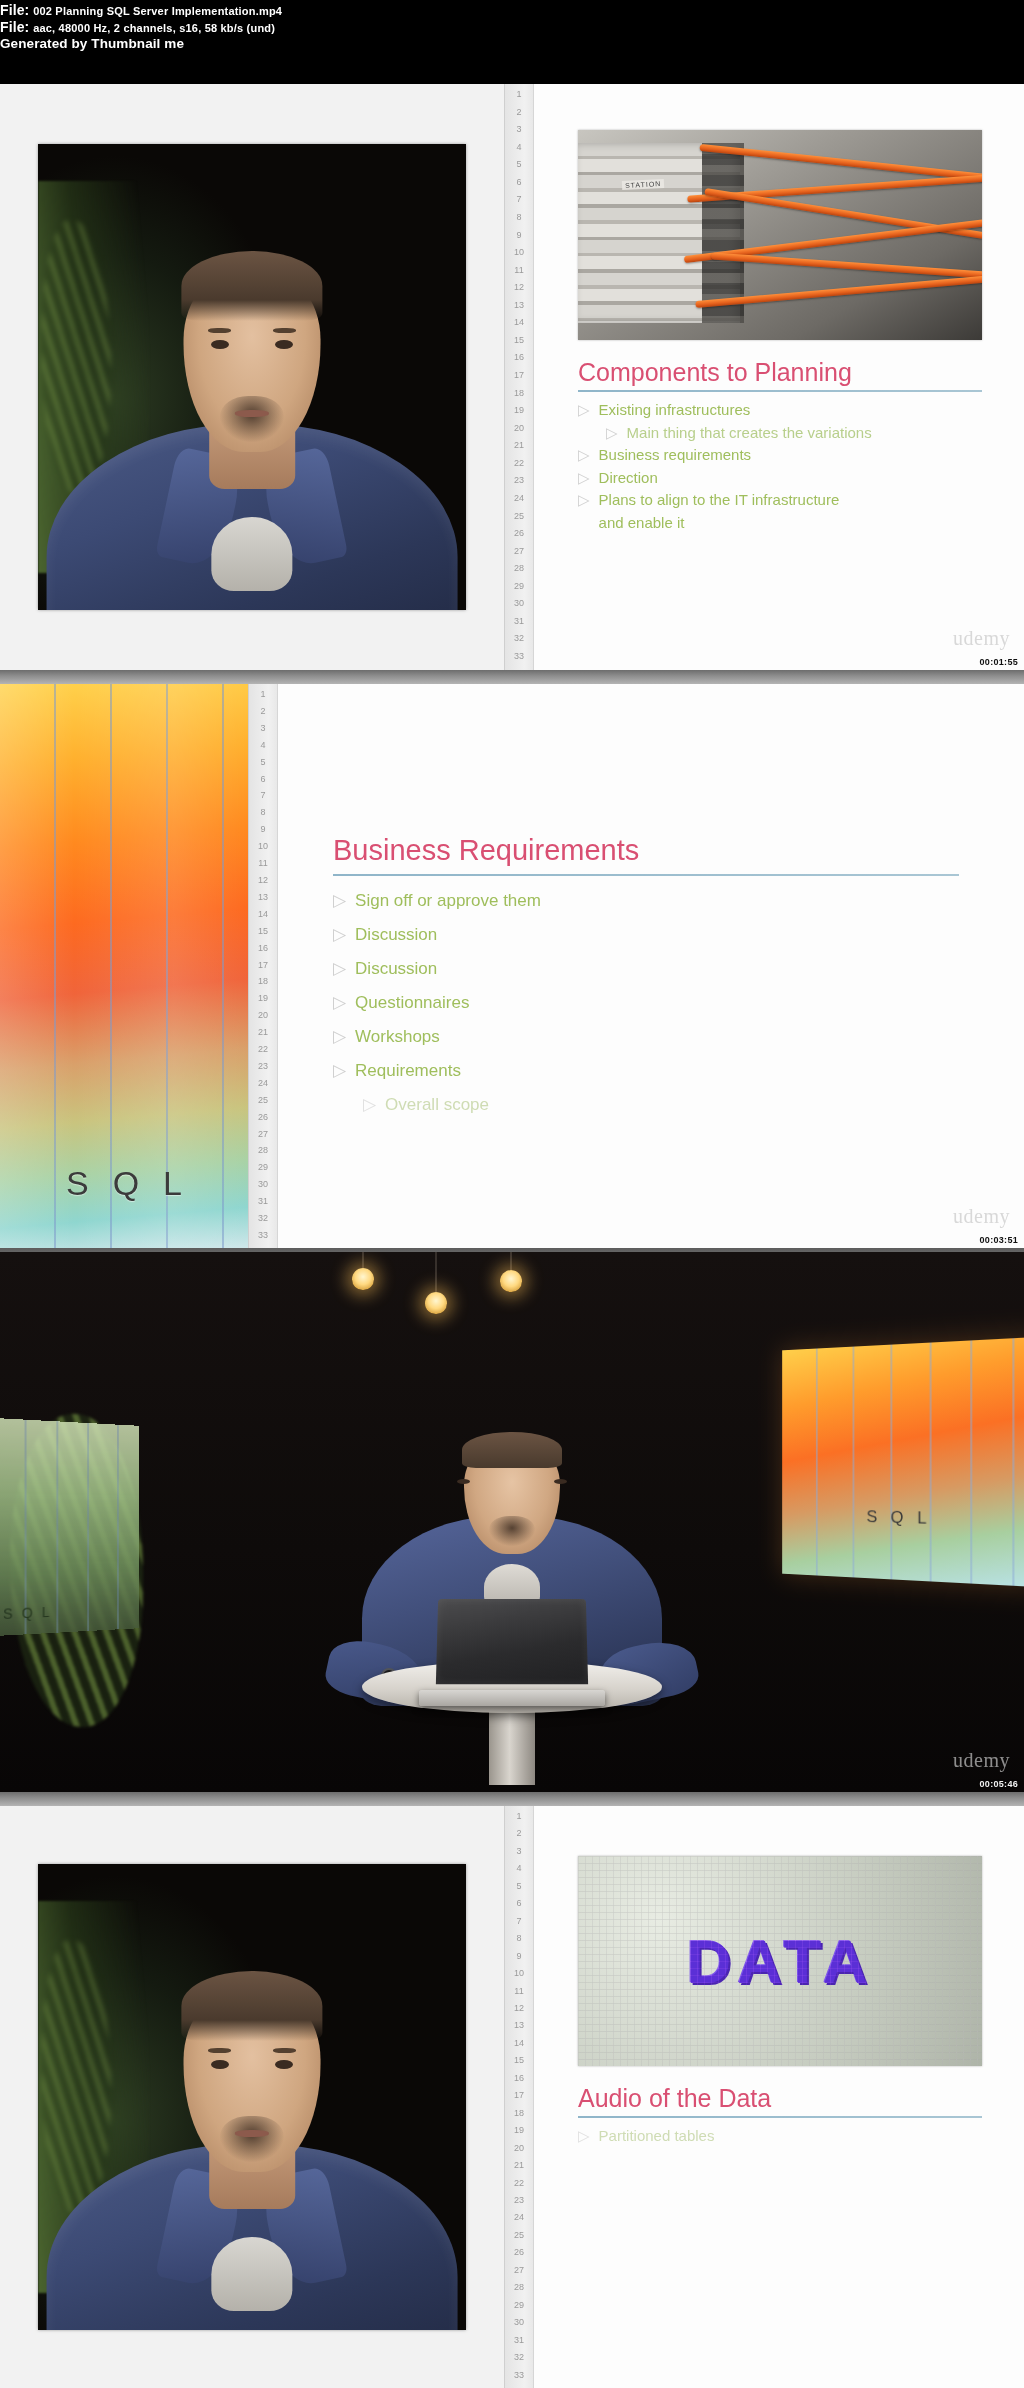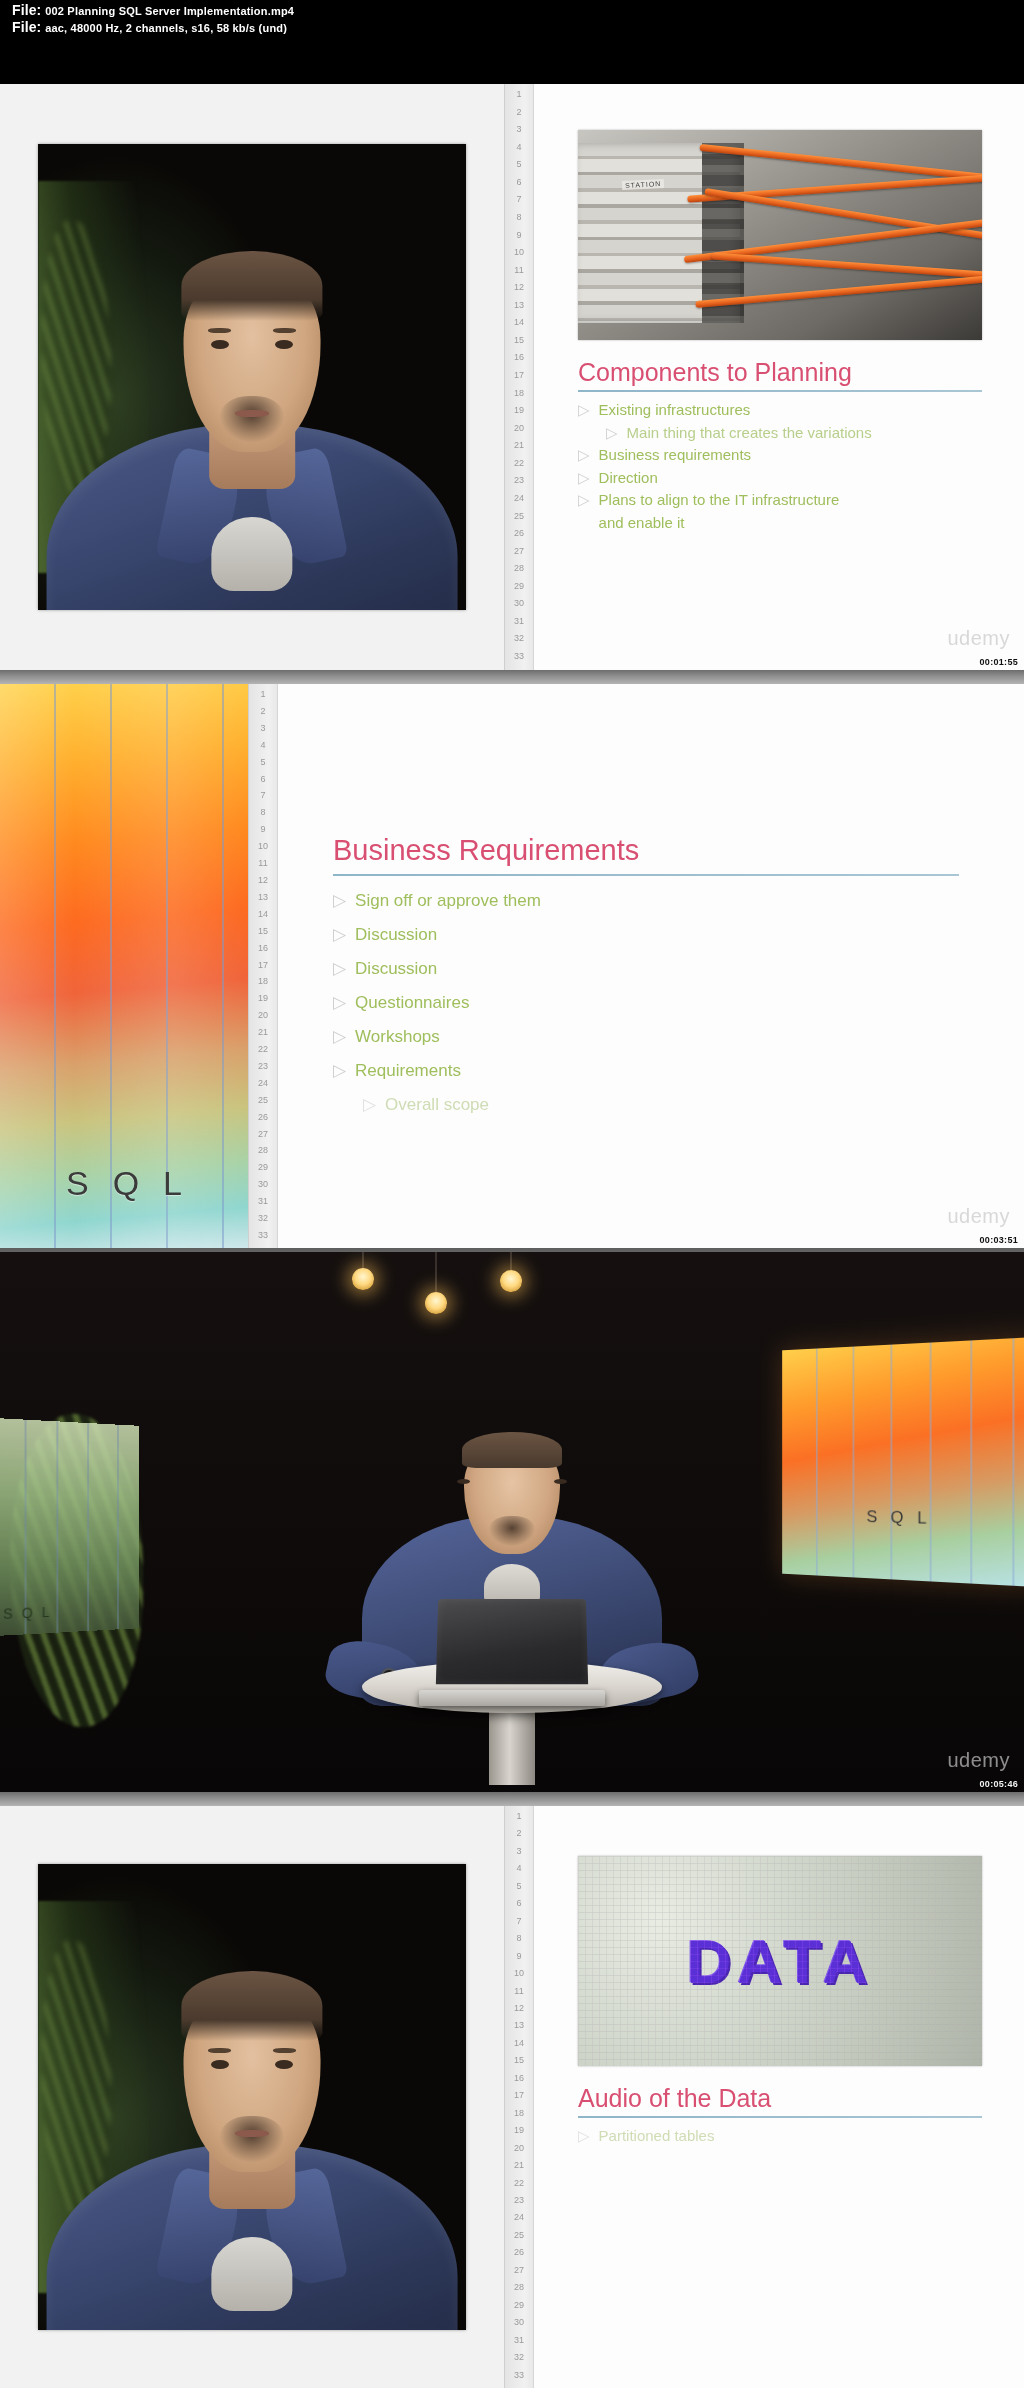--- a/index.html
+++ b/index.html
@@ -8,21 +8,21 @@
     background:#000;
     font-family:"Liberation Sans", sans-serif;
     overflow:hidden;
   }
   .sheet { position:relative; width:1024px; height:2388px; background:#000; }
 
   
   .infobar {
     position:absolute; left:0; top:0; width:892px; height:84px;
     background:#000; color:#fff;
-    padding:3px 6px 0 12px;
+    padding:3px 6px 0 0;
   }
   .infoline {
     font-family:"Liberation Sans", sans-serif;
     font-weight:bold;
     font-size:13.5px;
     line-height:15.5px;
     white-space:nowrap;
     letter-spacing:.1px;
   }
   .infoline .sm { font-size:11px; letter-spacing:.2px; }
@@ -227,21 +227,21 @@
     color:#cfcfcf; margin-right:9px;
   }
   .bitem.sub { color:#b8cf8c; }
   .bitem.faint { color:#cfdcb4; }
   .bitem.faint .bico { color:#e0e0e0; }
 
   .wm {
     position:absolute; right:14px; bottom:20px;
     color:rgba(170,170,170,.45);
     font-size:20px; letter-spacing:.5px;
-    font-family:Liberation Sans, sans-serif;
+    font-family:Liberation Serif, serif;
   }
   .wm.dark { color:rgba(225,225,225,.62); }
   .ts {
     position:absolute; right:6px; bottom:3px;
     color:#101010; font-size:9px; font-weight:bold;
     font-family:"Liberation Sans", sans-serif;
     letter-spacing:.3px;
   }
   .ts.onblack { color:#f2f2f2; text-shadow:0 0 2px #000; }
 
@@ -406,20 +406,21 @@
 
   <div class="infobar">
     <div class="infoline">
       <span class="lbl">File:</span>
       <span class="sm">002 Planning SQL Server Implementation.mp4</span>
     </div>
     <div class="infoline">
       <span class="lbl">File:</span>
       <span class="sm">aac, 48000 Hz, 2 channels, s16, 58 kb/s (und)</span>
     </div>
+    <div class="infoline">Generated by Thumbnail me</div>
   </div>
 
   <div class="panel" style="top:84px; height:586px;">
     <div class="slideframe">
       <div class="headvid" style="width:504px;">
         <div class="vidinner" style="left:38px; top:60px; width:428px; height:466px;">
           <div class="person">
             <div class="bgroom"></div>
               <div class="leaf"></div>
             <div class="shoulders"></div>

